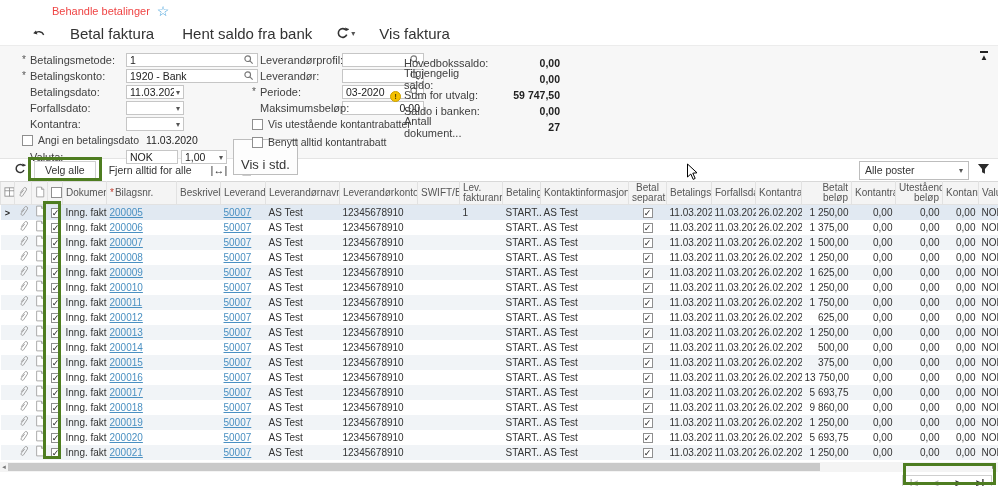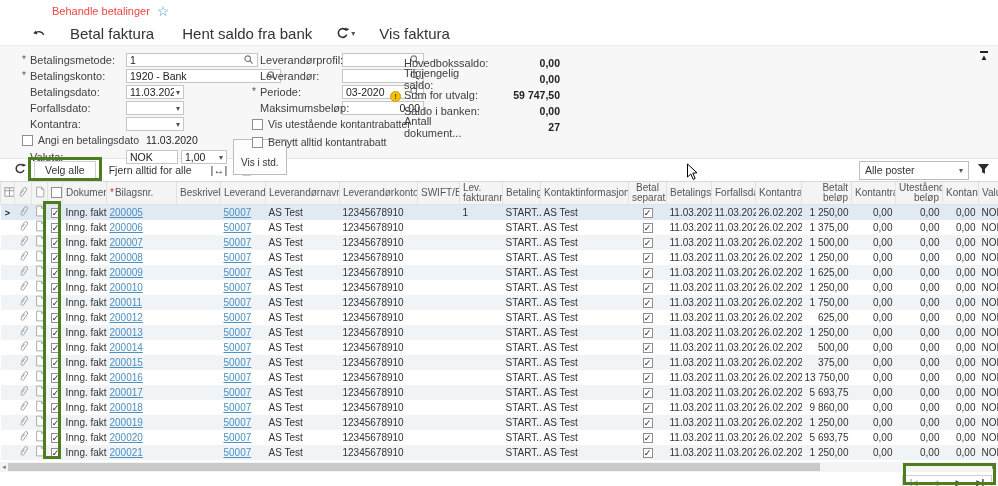--- a/index.html
+++ b/index.html
@@ -30,21 +30,21 @@
     padding:0 3px; font-size:10.5px; color:#222; }
   .fld .val { flex:1; white-space:nowrap; overflow:hidden; }
   .fld .mag, .fld .car { flex:none; }
   .amt { justify-content:flex-end; }
   .cb { display:inline-block; width:11px; height:11px; border:1px solid #8f8f8f; background:#fff;
     font-size:10px; line-height:10px; text-align:center; color:#222; flex:none; }
   .cb.on::before { content:"\2713"; }
   .cblabel { margin-left:5px; color:#404040; font-size:10.5px; white-space:nowrap; }
   .plainval { font-size:10.5px; color:#222; }
   .sbtn { border:1px solid #bdbdbd; background:#fdfdfd; height:16px; font-family:inherit;
-    font-size:10px; color:#333; padding:17px 7px; cursor:pointer; }
+    font-size:13px; color:#333; padding:17px 7px; cursor:pointer; }
   .srow { display:flex; align-items:center; height:16px; }
   .slabel { width:96px; color:#404040; position:relative; padding-left:12px; }
   .sval { width:72px; text-align:right; font-weight:700; color:#222; font-size:10.5px; }
   .warn { position:absolute; left:-2px; top:2px; width:11px; height:11px; border-radius:50%;
     background:#f5c100; border:1px solid #caa000; color:#5d4a00; font-weight:700; font-size:8px;
     line-height:10px; text-align:center; }
   .collapse { position:absolute; right:10px; top:5px; font-size:8px; color:#222;
     border-top:2px solid #222; line-height:8px; padding-top:1px; cursor:pointer; }
 
   
@@ -129,21 +129,21 @@
           <div class="fld" style="width:132px">
             <span class="val">1</span>
             <span class="mag"><svg width="11" height="11" viewBox="0 0 14 14">
                 <circle cx="6" cy="6" r="3.6" fill="none" stroke="#777" stroke-width="1.4"></circle>
                 <line x1="8.8" y1="8.8" x2="12.3" y2="12.3" stroke="#777" stroke-width="1.4"></line>
               </svg></span>
           </div>
         </div>
         <div class="frow">
           <span class="flabel" style="width:104px"><span class="req">*</span>Betalingskonto:</span>
-          <div class="fld" style="width:155px">
+          <div class="fld" style="width:132px">
             <span class="val">1920 - Bank</span>
             <span class="mag"><svg width="11" height="11" viewBox="0 0 14 14">
                 <circle cx="6" cy="6" r="3.6" fill="none" stroke="#777" stroke-width="1.4"></circle>
                 <line x1="8.8" y1="8.8" x2="12.3" y2="12.3" stroke="#777" stroke-width="1.4"></line>
               </svg></span>
           </div>
         </div>
         <div class="frow">
           <span class="flabel" style="width:104px">Betalingsdato:</span>
           <div class="fld" style="width:58px">

